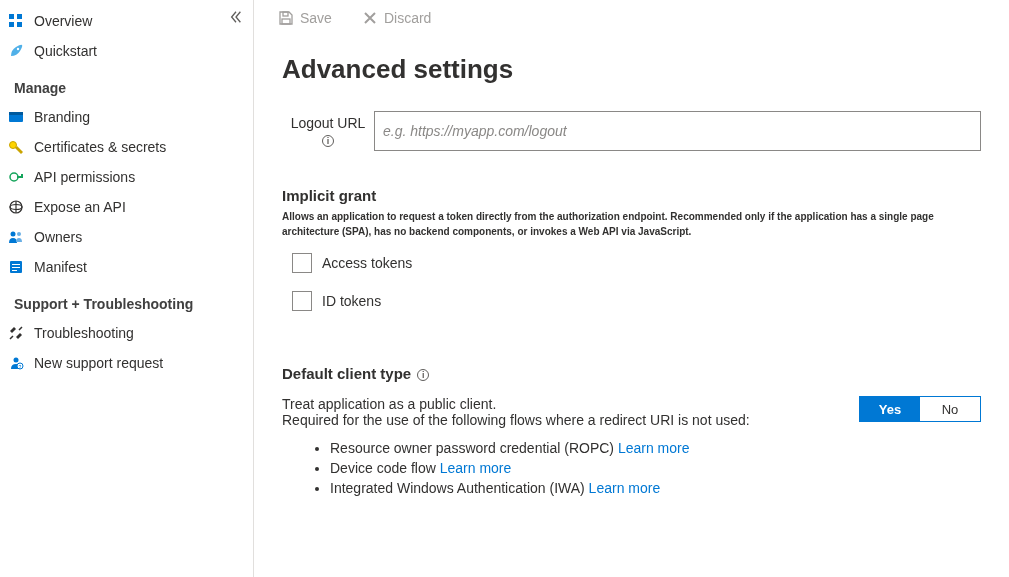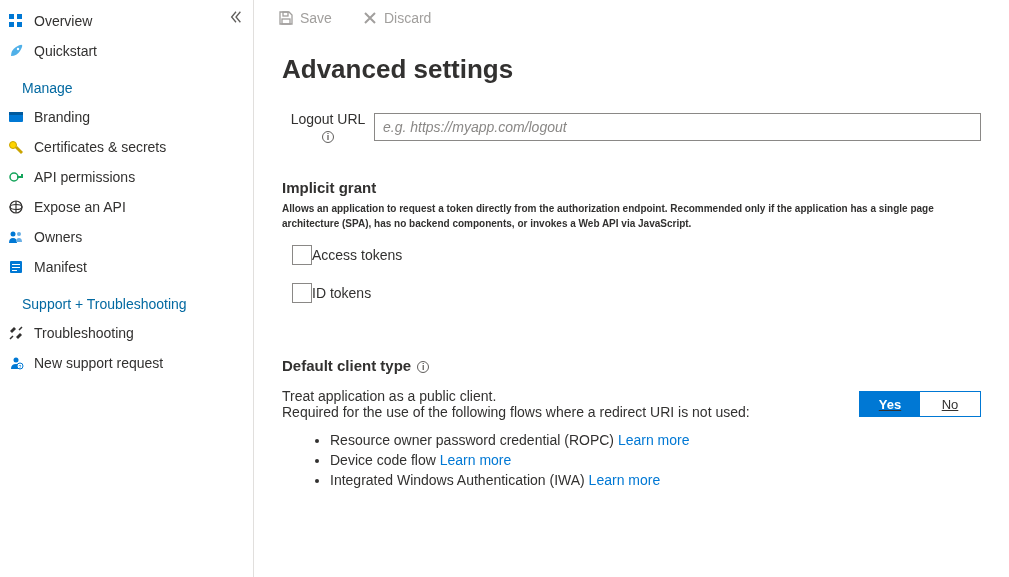--- a/index.html
+++ b/index.html
@@ -31,25 +31,24 @@
   .sidebar ul { list-style: none; }
   .sidebar li {
     display: flex;
     align-items: center;
     padding: 7px 8px;
     cursor: pointer;
     font-size: 14px;
     color: #323130;
   }
   .sidebar li.group-header {
-    font-weight: 400;
+    font-weight: 700;
     padding: 14px 14px 6px 14px;
     cursor: default;
-    color: #0369a1;
-    margin-left: 8px;
+    color: #404040;
   }
   .sidebar li.active {
     background: #e5f1fb;
   }
   .sidebar li .icon {
     width: 16px;
     height: 16px;
     margin-right: 10px;
     display: inline-flex;
     align-items: center;
@@ -112,61 +111,61 @@
     font-weight:700;
     color:#605e5c;
   }
   input[type=text] {
     flex: 1;
     padding: 5px 8px;
     border: 1px solid #8a8886;
     font-size: 14px;
     color: #323130;
     font-style: italic;
-    height: 28px;
+    height: 40px;
   }
   input[type=text]::placeholder { font-style: italic; color: #8a8886;}
   h2.section-title {
     font-size: 15px;
     font-weight: 700;
     margin: 0 0 6px 0;
   }
   p.desc {
     font-size: 10px;
     line-height: 1.45;
     margin-bottom: 14px;
     max-width: 700px;
     font-weight: bold;
   }
   .checkbox-row {
     display: flex;
     align-items: center;
+    gap: 10px;
     margin-bottom: 18px;
     padding-left: 10px;
   }
   .checkbox {
     width: 20px; height: 20px;
     border: 1px solid #8a8886;
     background: #fff;
     cursor: pointer;
   }
   .sectiongap { height: 36px; }
   .client-type-row {
     display:flex;
     justify-content: space-between;
-    align-items: center;
+    align-items: flex-start;
     gap: 20px;
   }
   .client-type-row .text { flex:1; }
   .toggle {
     display:flex;
     border:1px solid #0078d4;
     height:26px;
     min-width:122px;
-    text-decoration:underline;
   }
   .toggle .opt {
     flex:1;
     display:flex;
     align-items:center;
     justify-content:center;
     font-size:13px;
     cursor:pointer;
     padding: 0 14px;
   }

